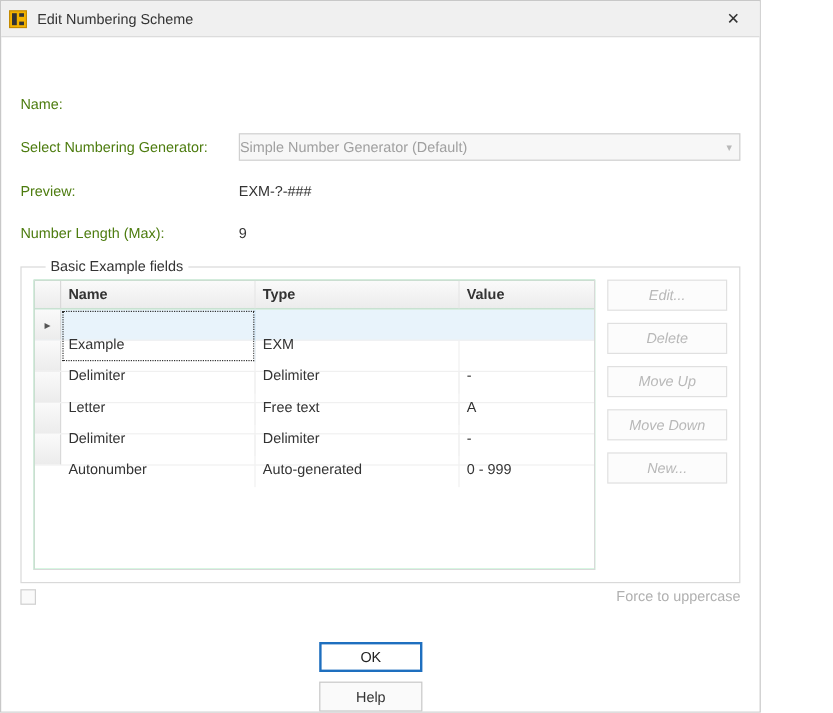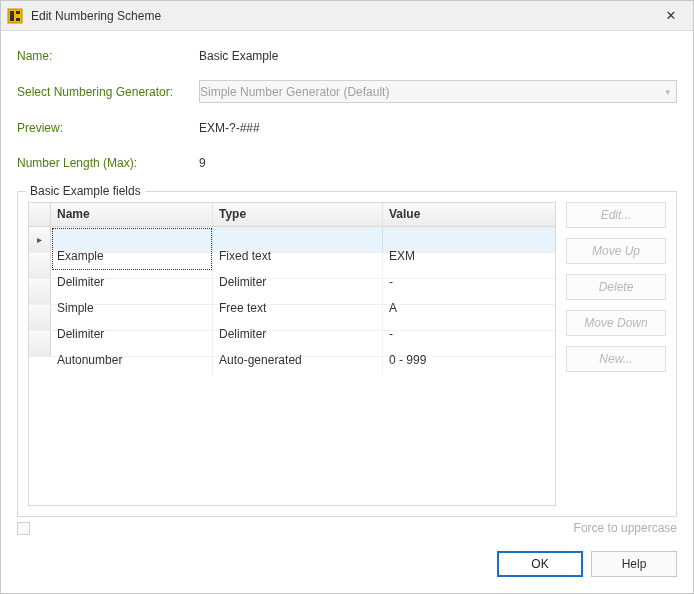--- a/index.html
+++ b/index.html
@@ -7,26 +7,27 @@
   body {
     font-family: "Segoe UI", Tahoma, sans-serif;
     font-size: 12px;
     color: #333;
     background: #fff;
     width: 694px;
     height: 594px;
     overflow: hidden;
   }
   .window {
-    width: 694px;
+    width: 634px;
     height: 594px;
     border: 1px solid #c8c8c8;
     background: #fff;
     display: flex;
     flex-direction: column;
+    gap: 31px;
   }
   .titlebar {
     height: 30px;
     background: #f0f0f0;
     border-bottom: 1px solid #dcdcdc;
     display: flex;
     align-items: center;
     padding: 0 0 0 6px;
   }
   .titlebar .app-icon {
@@ -91,21 +92,21 @@
     border: 1px solid #d9d9d9;
     margin-top: 4px;
     padding: 10px 10px 10px 10px;
     position: relative;
     flex: 1;
     display: flex;
   }
   .fieldset .legend {
     position: absolute;
     top: -8px;
-    left: 8px;
+    left: 20px;
     background: #fff;
     padding: 0 4px;
     color: #333;
   }
 
   .table-area {
     flex: 1;
     display: flex;
     gap: 10px;
   }
@@ -202,20 +203,21 @@
     background: #fafafa;
   }
 
   .footer {
     height: 58px;
     display: flex;
     align-items: center;
     justify-content: flex-end;
     gap: 8px;
     padding: 0 16px 0 0;
+    flex-direction: column;
   }
   .footer .btn {
     width: 86px;
   }
   .btn.primary {
     border: 2px solid #1e6fbf;
     background: #fff;
     color: #222;
   }
 </style>
@@ -236,21 +238,20 @@
     <span class="title-text">Edit Numbering Scheme</span>
     <div class="close-btn">
       <span class="close-x">✕</span>
     </div>
   </div>
 
   <div class="body">
 
     <div class="form-row">
       <span class="lbl">Name:</span>
-      <span class="val">Basic Example</span>
     </div>
 
     <div class="form-row">
       <span class="lbl">Select Numbering Generator:</span>
       <div class="gen-select">
         <span>Simple Number Generator (Default)</span>
         <span class="chev">▾</span>
       </div>
     </div>
 
@@ -273,54 +274,53 @@
           <div class="grid-head">
             <div class="col-rowhdr"></div>
             <div class="col-name">Name</div>
             <div class="col-type">Type</div>
             <div class="col-value">Value</div>
           </div>
           <div class="grid-body" id="grid-body">
               <div class="grid-row selected">
                 <div class="rowhdr">▸</div>
                 <div class="c c-name">Example</div>
-                <div class="c c-type">Fixed text</div>
                 <div class="c c-value">EXM</div>
               </div>
               <div class="grid-row">
                 <div class="rowhdr"></div>
                 <div class="c c-name">Delimiter</div>
                 <div class="c c-type">Delimiter</div>
                 <div class="c c-value">-</div>
               </div>
               <div class="grid-row">
                 <div class="rowhdr"></div>
-                <div class="c c-name">Simple</div>
+                <div class="c c-name">Letter</div>
                 <div class="c c-type">Free text</div>
                 <div class="c c-value">A</div>
               </div>
               <div class="grid-row">
                 <div class="rowhdr"></div>
                 <div class="c c-name">Delimiter</div>
                 <div class="c c-type">Delimiter</div>
                 <div class="c c-value">-</div>
               </div>
               <div class="grid-row">
                 <div class="rowhdr"></div>
                 <div class="c c-name">Autonumber</div>
                 <div class="c c-type">Auto-generated</div>
                 <div class="c c-value">0 - 999</div>
               </div>
             </div>
         </div>
 
         <div class="side-buttons">
           <div class="btn disabled">Edit...</div>
+          <div class="btn disabled">Delete</div>
           <div class="btn disabled">Move Up</div>
-          <div class="btn disabled">Delete</div>
           <div class="btn disabled">Move Down</div>
           <div class="btn disabled">New...</div>
         </div>
 
       </div>
     </div>
 
     <div class="checkbox-row">
       <span class="chk"></span>
       <span>Force to uppercase</span>

